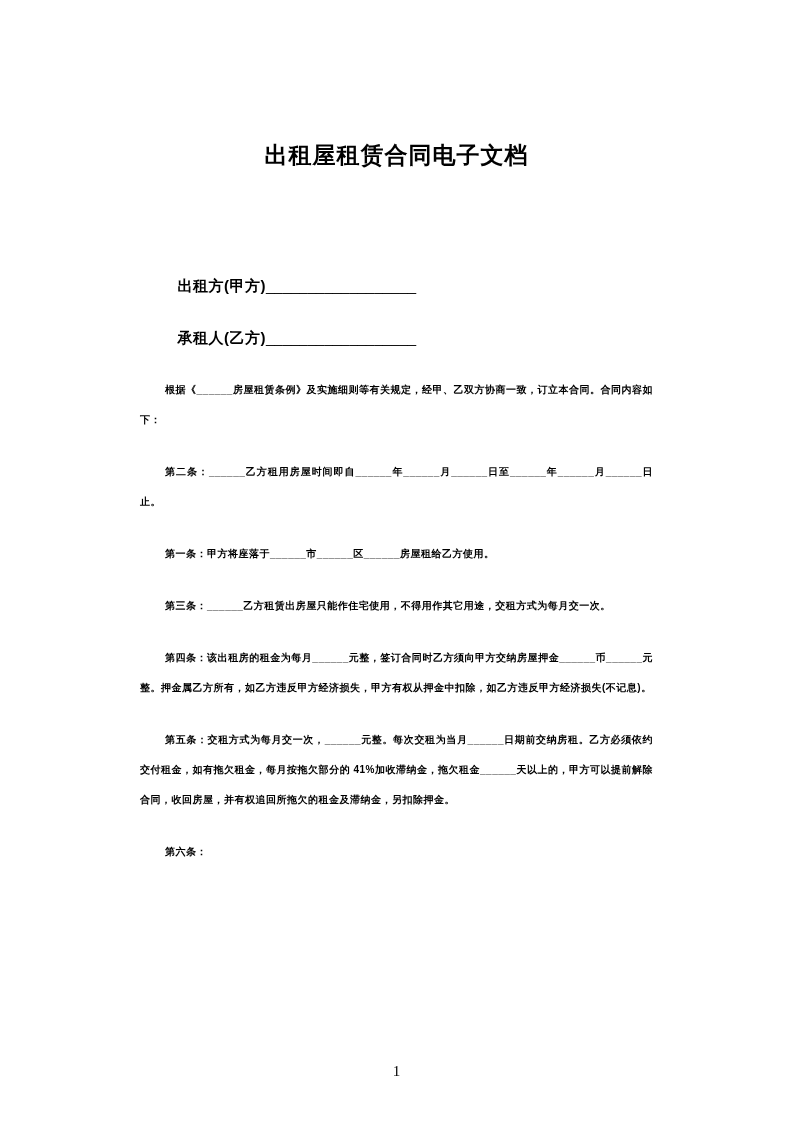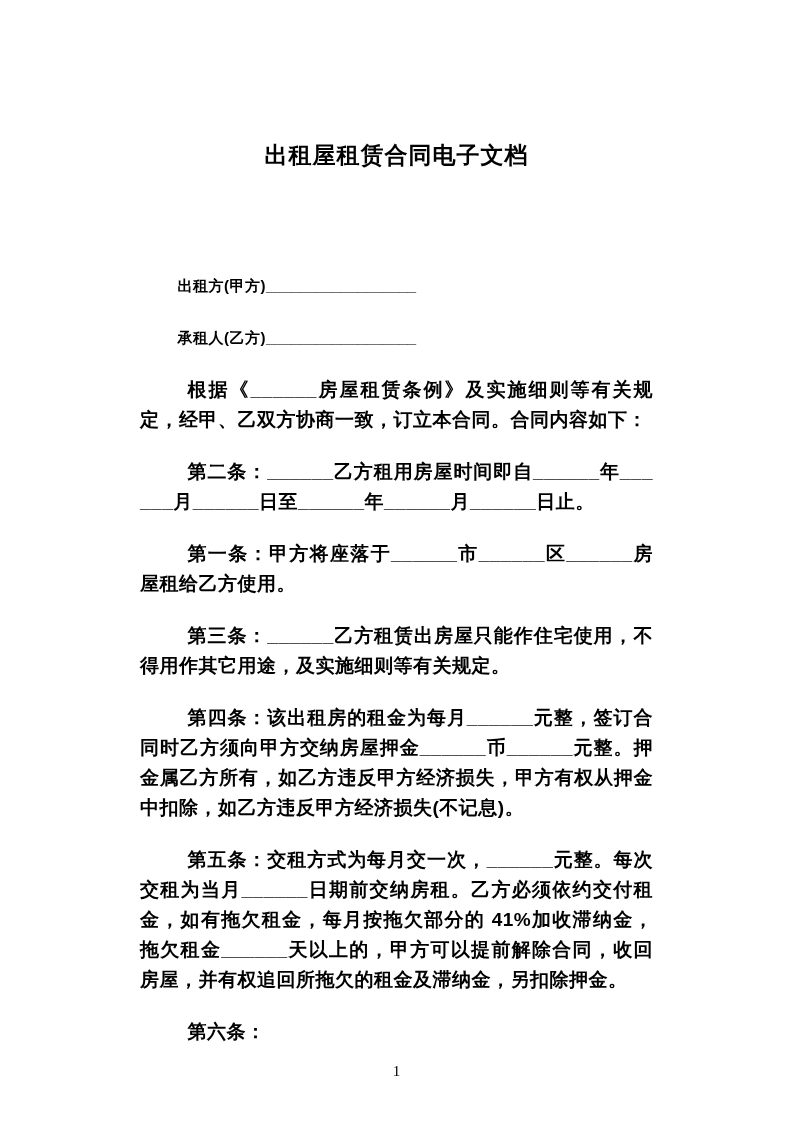--- a/index.html
+++ b/index.html
@@ -18,40 +18,40 @@
     overflow: hidden;
   }
   .doc-title {
     text-align: center;
     font-size: 23px;
     font-weight: bold;
     letter-spacing: 1px;
     margin-bottom: 100px;
   }
   .para {
-    font-size: 19px;
+    font-size: 10px;
     font-weight: bold;
     line-height: 30px;
     text-indent: 2.5em;
     text-align: justify;
     letter-spacing: 0.5px;
     margin: 0 0 22px 0;
     word-break: break-all;
   }
   .party-line {
     font-size: 15px;
     font-weight: bold;
     line-height: 30px;
     text-indent: 2.5em;
     letter-spacing: 0.5px;
     margin: 0 0 22px 0;
     white-space: nowrap;
   }
   .blank {
-    font-weight: bold;
+    font-weight: normal;
     letter-spacing: 0;
   }
   .page-number {
     position: absolute;
     bottom: 42px;
     left: 0;
     right: 0;
     text-align: center;
     font-size: 15px;
     font-weight: normal;
@@ -73,21 +73,21 @@
   <div class="party-line">
     <span>承租人(乙方)</span><span class="blank">__________________</span>
   </div>
 
   <p class="para">根据《______房屋租赁条例》及实施细则等有关规定，经甲、乙双方协商一致，订立本合同。合同内容如下：</p>
 
   <p class="para">第二条：______乙方租用房屋时间即自______年______月______日至______年______月______日止。</p>
 
   <p class="para">第一条：甲方将座落于______市______区______房屋租给乙方使用。</p>
 
-  <p class="para">第三条：______乙方租赁出房屋只能作住宅使用，不得用作其它用途，及实施细则等有关规定。</p>
+  <p class="para">第三条：______乙方租赁出房屋只能作住宅使用，不得用作其它用途，交租方式为每月交一次。</p>
 
   <p class="para">第四条：该出租房的租金为每月______元整，签订合同时乙方须向甲方交纳房屋押金______币______元整。押金属乙方所有，如乙方违反甲方经济损失，甲方有权从押金中扣除，如乙方违反甲方经济损失(不记息)。</p>
 
   <p class="para">第五条：交租方式为每月交一次，______元整。每次交租为当月______日期前交纳房租。乙方必须依约交付租金，如有拖欠租金，每月按拖欠部分的 41%加收滞纳金，拖欠租金______天以上的，甲方可以提前解除合同，收回房屋，并有权追回所拖欠的租金及滞纳金，另扣除押金。</p>
 
   <p class="para">第六条：</p>
 
   <div class="page-number">1</div>
 
 </div>

